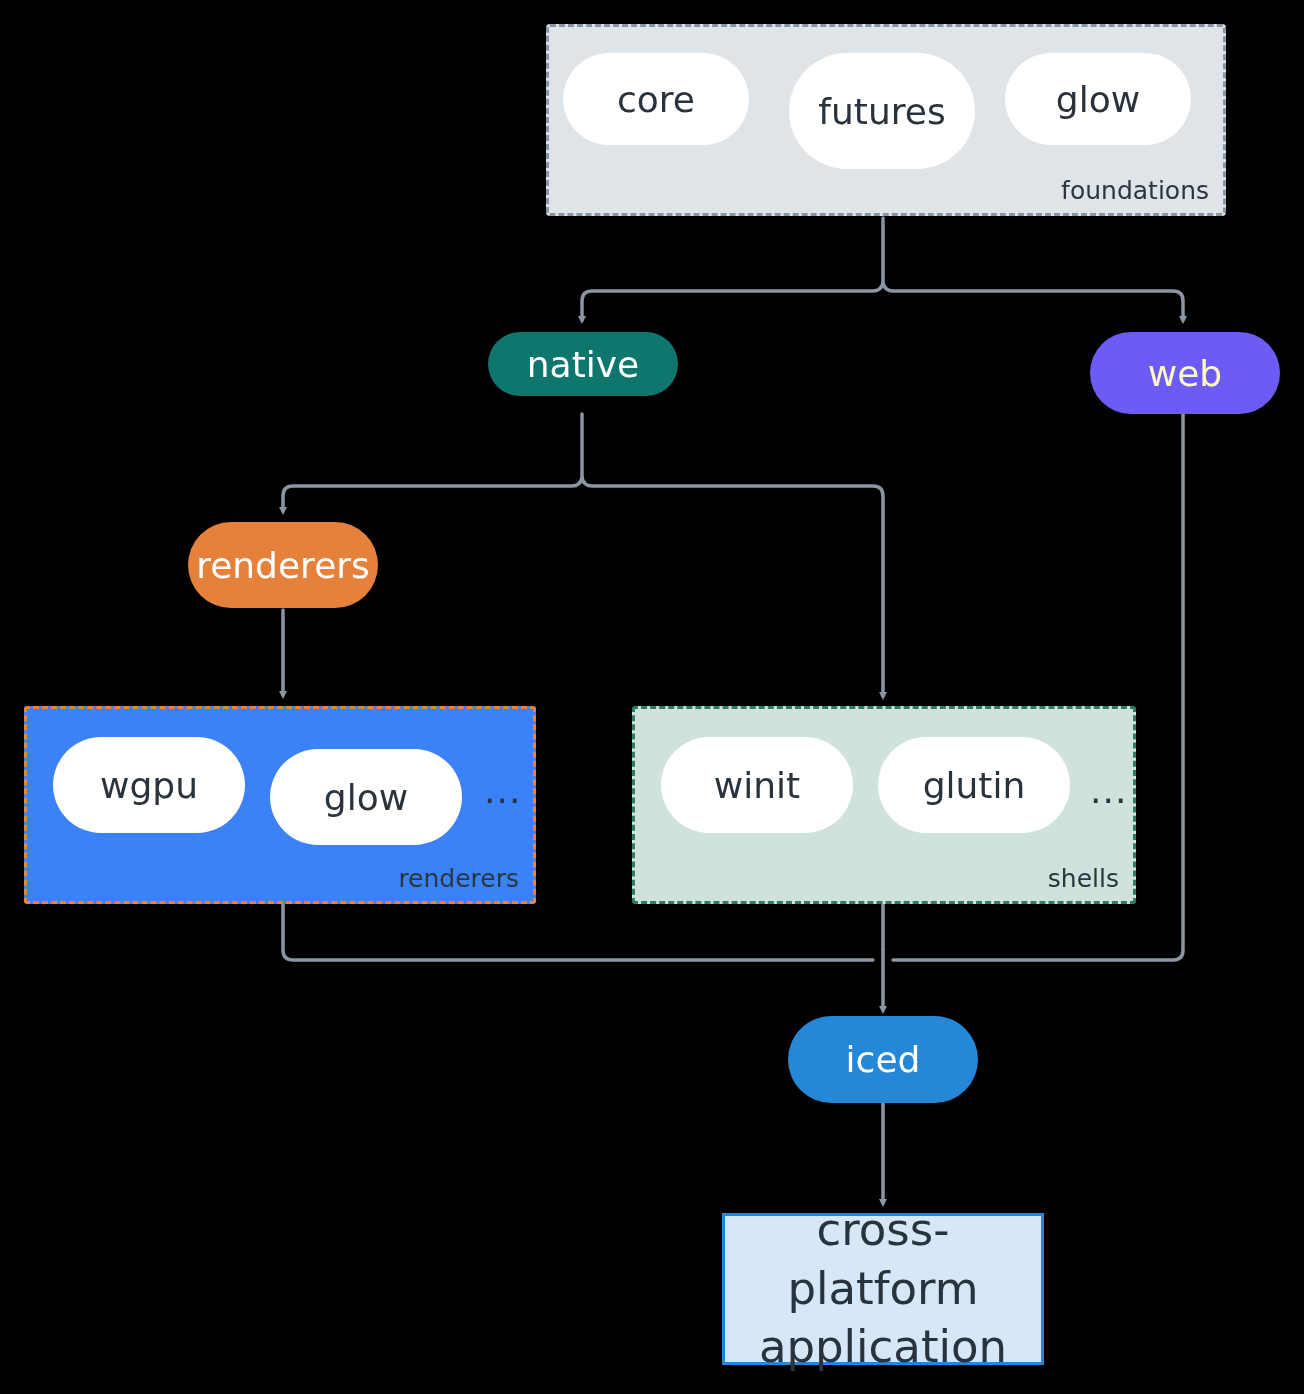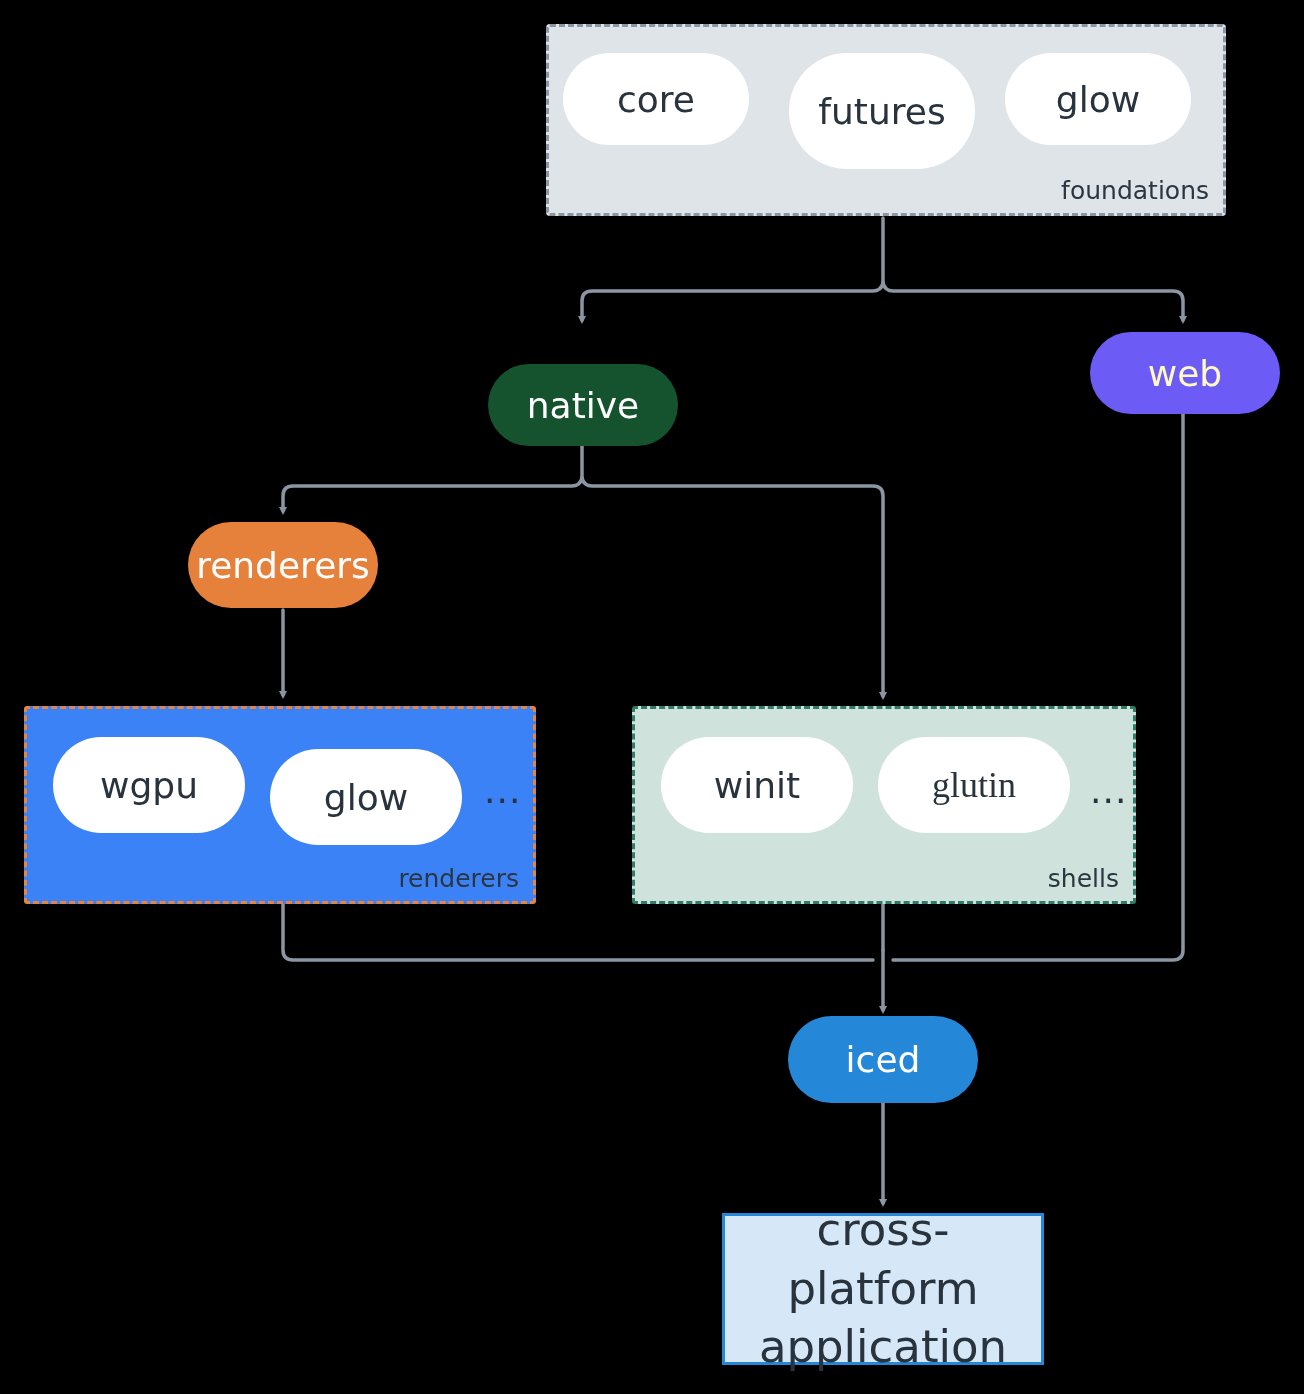--- a/index.html
+++ b/index.html
@@ -129,21 +129,21 @@
     </div>
     <div class="pill pill-white" style="left:240px; top:26px; width:186px; height:116px;">
       <span>futures</span>
     </div>
     <div class="pill pill-white" style="left:456px; top:26px; width:186px; height:92px;">
       <span>glow</span>
     </div>
     <div class="group-label">foundations</div>
   </div>
 
-  <div class="node" style="left: 488px; top: 332px; width: 190px; height: 82px; background: #14532d; color: rgb(255, 255, 255); margin-top: 32px;" id="node-native">
+  <div class="node" style="left: 488px; top: 332px; width: 190px; height: 64px; background: #0f766e; color: rgb(255, 255, 255);" id="node-native">
     <span>native</span>
   </div>
 
   <div class="node" style="left: 1090px; top: 332px; width: 190px; height: 82px; background: rgb(108, 91, 245); color: #fef9c3;" id="node-web">
     <span>web</span>
   </div>
 
   <div class="node" style="left: 188px; top: 522px; width: 190px; height: 86px; background: rgb(229, 129, 59); color: rgb(255, 255, 255);" id="node-graphics">
     <span>renderers</span>
   </div>
@@ -156,21 +156,21 @@
       <span>glow</span>
     </div>
     <div class="ellipsis" style="left:457px; top:64px;">...</div>
     <div class="group-label">renderers</div>
   </div>
 
   <div class="group-box" style="left: 632px; top: 706px; width: 504px; height: 198px; border-radius: 3px; background: rgb(207, 226, 220); border-color: rgb(47, 125, 105);" id="box-shells">
     <div class="pill pill-white" style="left:26px; top:28px; width:192px; height:96px;">
       <span>winit</span>
     </div>
-    <div class="pill pill-white" style="left:243px; top:28px; width:192px; height:96px;font-family:Liberation Serif, serif;">
+    <div class="pill pill-white" style="left:243px; top:28px; width:192px; height:96px;">
       <span>glutin</span>
     </div>
     <div class="ellipsis" style="left:455px; top:64px;">...</div>
     <div class="group-label">shells</div>
   </div>
 
   <div class="node" style="left: 788px; top: 1016px; width: 190px; height: 87px; background: rgb(36, 135, 216); color: #ffffff;" id="node-iced">
     <span>iced</span>
   </div>
 

